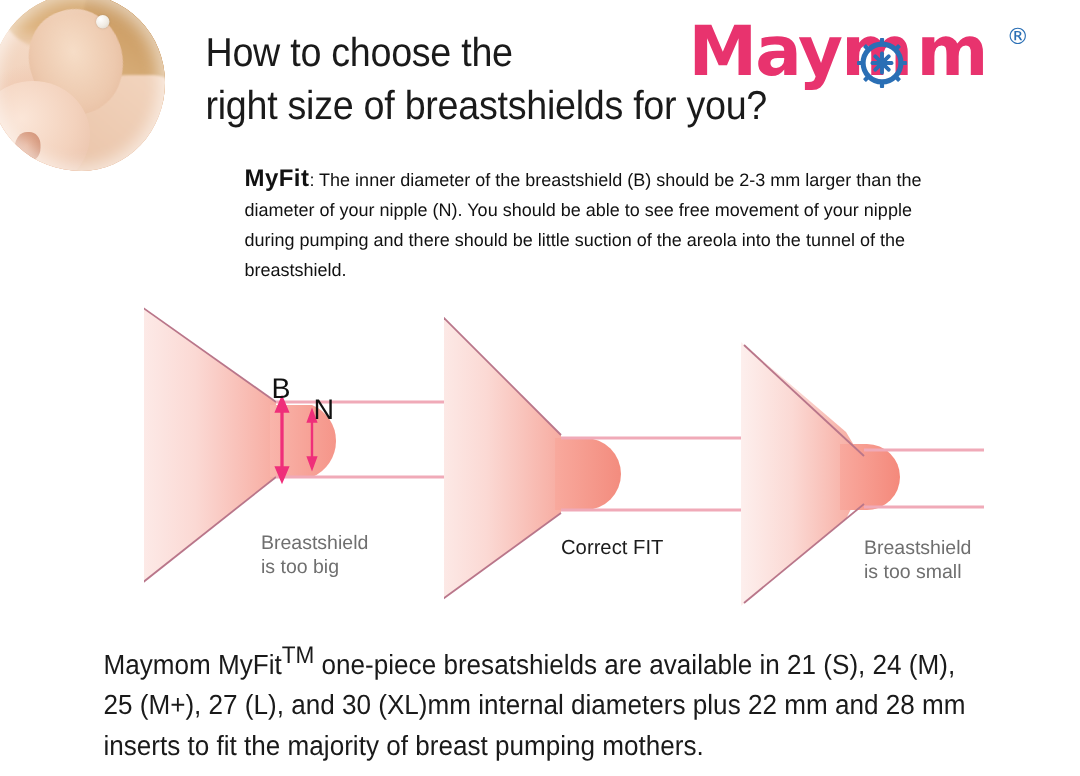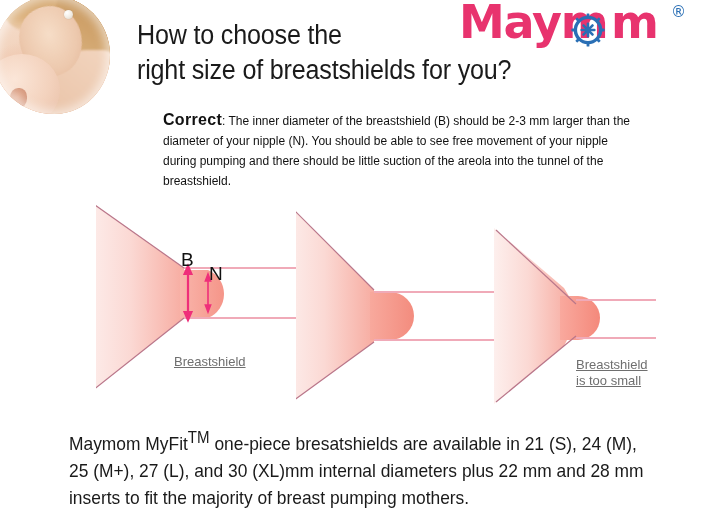--- a/index.html
+++ b/index.html
@@ -111,21 +111,21 @@
     color: #1a1a1a;
     font-family: "Liberation Sans Narrow", "Liberation Sans", sans-serif;
     transform: scaleX(0.93);
     transform-origin: left top;
   }
   #headline .line { display: block; white-space: nowrap; }
 
   
   #brand-logo {
     position: absolute;
-    left: 459px; top: 0;
+    left: 459px; top: 12px;
     width: 248px; height: 48px;
   }
   #brand-logo .wordmark {
     position: absolute;
     left: 0; top: -3px;
     font-size: 46px;
     font-weight: bold;
     letter-spacing: -1.2px;
     color: #e8336e;
     font-family: "DejaVu Sans", sans-serif;
@@ -184,21 +184,21 @@
     position: absolute;
     width: 170px;
     font-size: 13px;
     line-height: 16px;
     color: #6f6f6f;
     font-family: "Liberation Sans", sans-serif;
   }
   #caption-too-big   { left: 78px;  top: 158px; }
   #caption-correct   { left: 78px;  top: 161px; color: #1c1c1c; font-size: 13.5px; }
   #caption-too-small { left: 86px;  top: 161px; }
-  .figure-caption .line { display: block; text-decoration: underline; }
+  .figure-caption .line { display: block; }
 
   .dim-letter {
     position: absolute;
     font-size: 19px;
     color: #111111;
     font-family: "Liberation Sans", sans-serif;
     line-height: 19px;
   }
   #dim-letter-b { left: 85px; top: 54px; }
   #dim-letter-n { left: 113px; top: 68px; }
@@ -268,21 +268,21 @@
         </g>
       </svg>
     </span>
 
     <span class="wordmark seg-b">m</span>
     <span class="reg-mark">®</span>
   </div>
 </div>
 
 <div id="answer-block">
-  <span class="answer-label">Correct</span><span class="answer-body">: The inner diameter of the breastshield (B) should be 2-3 mm larger than the diameter of your nipple (N). You should be able to see free movement of your nipple during pumping and there should be little suction of the areola into the tunnel of the breastshield.</span>
+  <span class="answer-label">MyFit</span><span class="answer-body">: The inner diameter of the breastshield (B) should be 2-3 mm larger than the diameter of your nipple (N). You should be able to see free movement of your nipple during pumping and there should be little suction of the areola into the tunnel of the breastshield.</span>
 </div>
 
 <div id="diagram-row">
 
   <div class="shield-figure" id="figure-too-big">
     <svg class="shield-svg" width="230" height="215" viewBox="0 0 230 215">
       <defs>
         <linearGradient id="breastGradA" x1="0" y1="0" x2="1" y2="0">
           <stop offset="0%" stop-color="#fdeeec"></stop>
           <stop offset="45%" stop-color="#fbd9d4"></stop>
@@ -313,20 +313,21 @@
       <g stroke="#ef2f7a" stroke-width="1.6" fill="#ef2f7a">
         <line x1="112" y1="82" x2="112" y2="112"></line>
         <polygon points="112,78 109.4,85 114.6,85"></polygon>
         <polygon points="112,116 109.4,109 114.6,109"></polygon>
       </g>
     </svg>
     <span class="dim-letter" id="dim-letter-b">B</span>
     <span class="dim-letter" id="dim-letter-n">N</span>
     <div class="figure-caption" id="caption-too-big">
       <span class="line">Breastshield</span>
+      <span class="line">is too big</span>
     </div>
   </div>
 
   <div class="shield-figure" id="figure-correct">
     <svg class="shield-svg" width="230" height="215" viewBox="0 0 230 215">
       <defs>
         <linearGradient id="breastGradB" x1="0" y1="0" x2="1" y2="0">
           <stop offset="0%" stop-color="#fdefed"></stop>
           <stop offset="45%" stop-color="#fbd9d4"></stop>
           <stop offset="100%" stop-color="#f7aca1"></stop>
@@ -336,20 +337,23 @@
           <stop offset="100%" stop-color="#f38c7e"></stop>
         </linearGradient>
       </defs>
       <path d="M -12 4 L 78 94 L 78 146 L -12 212 Z" fill="url(#breastGradB)"></path>
       <path d="M 74 96 L 94 96 A 24 24 0 0 1 94 144 L 74 144 Z" fill="url(#nippleGradB)"></path>
       <line x1="-10" y1="6" x2="78" y2="94" stroke="#b9768a" stroke-width="1.2"></line>
       <line x1="-10" y1="210" x2="78" y2="146" stroke="#b9768a" stroke-width="1.2"></line>
       <line x1="78" y1="96" x2="228" y2="96" stroke="#f0aab8" stroke-width="2"></line>
       <line x1="78" y1="144" x2="228" y2="144" stroke="#f0aab8" stroke-width="2"></line>
     </svg>
+    <div class="figure-caption" id="caption-correct">
+      <span class="line">Correct FIT</span>
+    </div>
   </div>
 
   <div class="shield-figure" id="figure-too-small">
     <svg class="shield-svg" width="230" height="215" viewBox="0 0 230 215">
       <defs>
         <linearGradient id="breastGradC" x1="0" y1="0" x2="1" y2="0">
           <stop offset="0%" stop-color="#fdefed"></stop>
           <stop offset="45%" stop-color="#fbd9d4"></stop>
           <stop offset="100%" stop-color="#f7aca1"></stop>
         </linearGradient>

